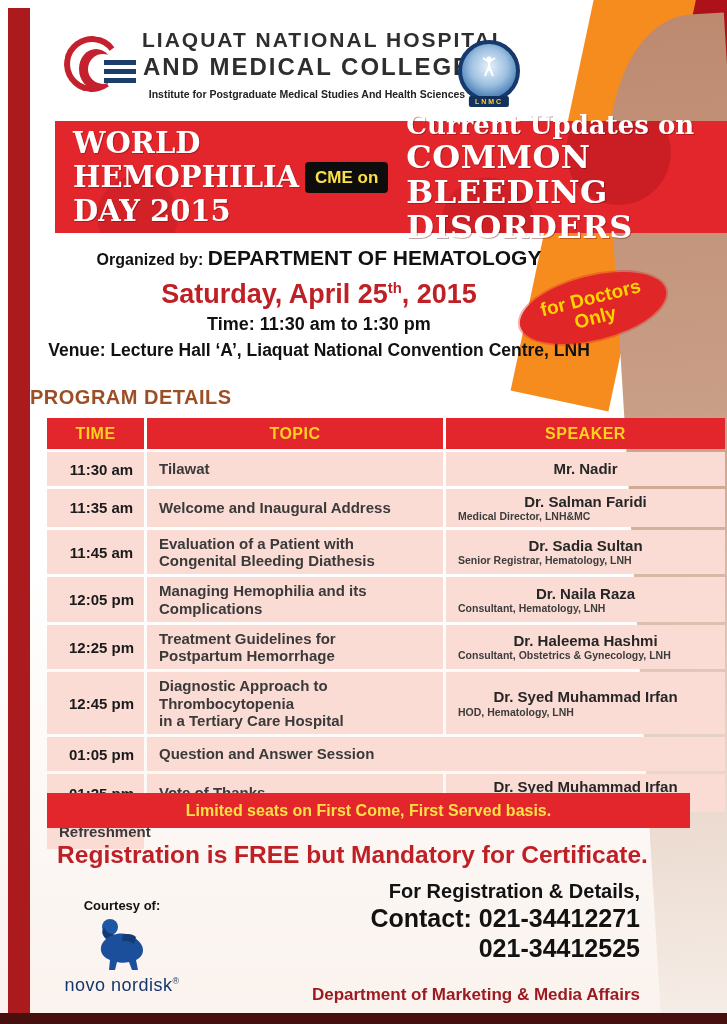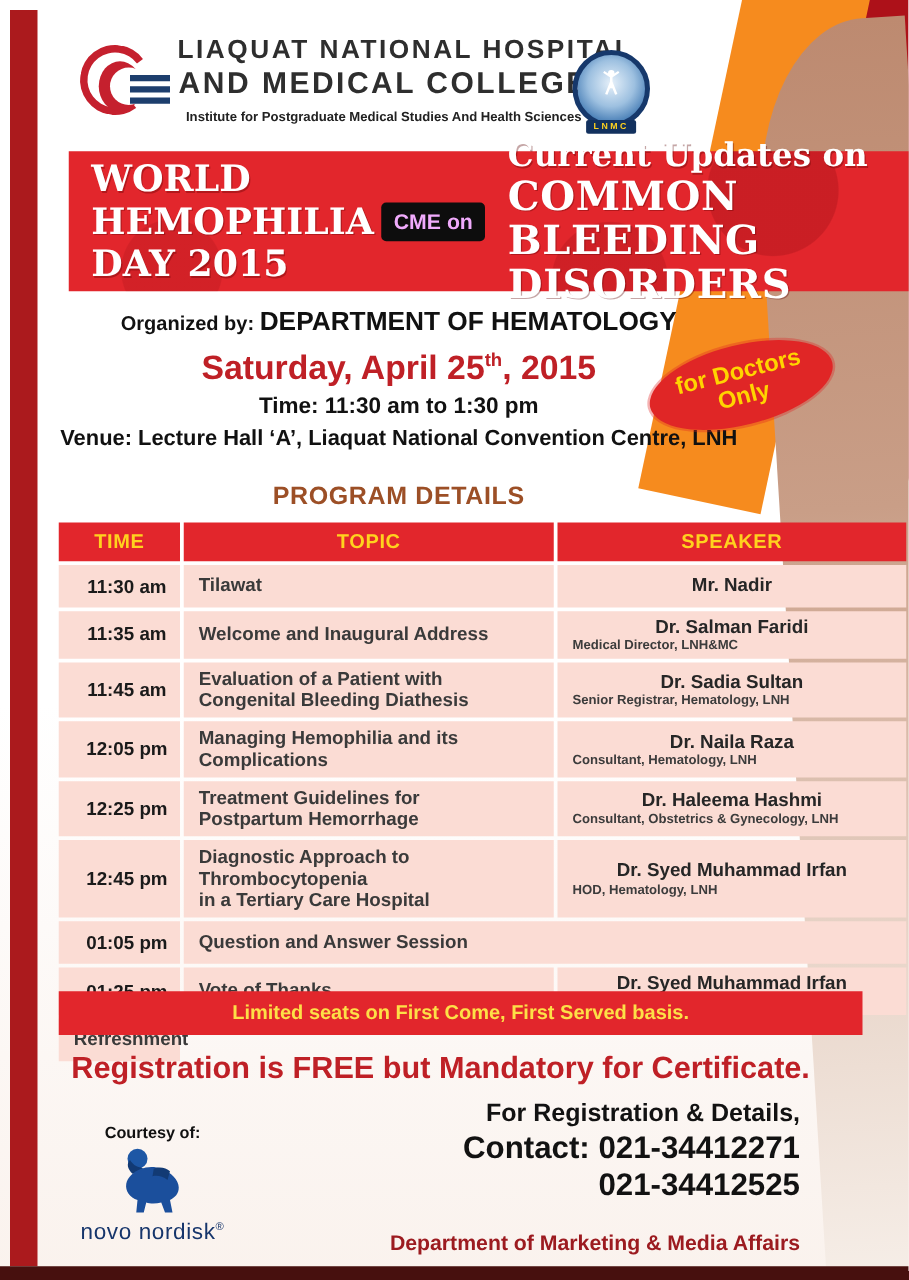--- a/index.html
+++ b/index.html
@@ -46,42 +46,42 @@
   
   .band{position:absolute;left:30px;top:121px;width:687px;height:112px;z-index:4;
     background:
       radial-gradient(circle at 82% 28%, rgba(140,10,16,.28) 0 52px, transparent 53px),
       radial-gradient(circle at 63% 92%, rgba(140,10,16,.22) 0 46px, transparent 47px),
       radial-gradient(circle at 12% 85%, rgba(140,10,16,.18) 0 40px, transparent 41px),
       var(--band_red);
     display:flex;align-items:center;color:#fff;margin-left:25px;}
   .band-left{width:228px;margin-left:18px;font-family:"DejaVu Serif",serif;font-weight:bold;
     font-size:29px;line-height:34px;text-shadow:1px 1px 0 rgba(90,0,0,.35);}
-  .cme{background:#0d0d0d;color:#f0abfc;font-weight:bold;font-size:17px;line-height:1;
+  .cme{background:#0d0d0d;color:#fde047;font-weight:bold;font-size:17px;line-height:1;
     padding:7px 10px;border-radius:4px;margin:0 4px;white-space:nowrap;}
   .band-right{flex:1;padding-left:14px;font-family:"DejaVu Serif",serif;font-weight:bold;
     text-shadow:1px 1px 0 rgba(90,0,0,.35);}
   .br1{font-size:26px;line-height:30px;}
   .br2{font-size:32px;line-height:35px;letter-spacing:.5px;}
 
   
   .event-block{position:absolute;left:30px;top:246px;width:578px;text-align:center;color:#111;}
   .organized{font-size:16px;font-weight:bold;}
   .organized .dept{font-size:21px;}
   .date-line{margin-top:9px;font-size:27px;font-weight:bold;color:var(--crimson);}
   .date-line sup{font-size:.55em;vertical-align:super;}
   .time-line{margin-top:4px;font-size:18px;font-weight:bold;}
   .venue-line{margin-top:5px;font-size:17.5px;font-weight:bold;white-space:nowrap;}
   .badge{position:absolute;left:518px;top:276px;width:150px;height:64px;background:#e02626;
     border-radius:50%;transform:rotate(-14deg);display:flex;flex-direction:column;
     align-items:center;justify-content:center;color:#ffd400;font-weight:bold;
     font-size:19px;line-height:1.05;z-index:4;box-shadow:0 0 0 2px rgba(224,38,38,.35);}
 
   
-  .prog-title{position:absolute;left:30px;top:386px;width:578px;text-align:center;
+  .prog-title{position:absolute;left:30px;top:386px;width:578px;
     font-size:20px;font-weight:bold;color:var(--brown);letter-spacing:.5px;}
   .ptable{position:absolute;left:47px;top:418px;width:678px;display:grid;row-gap:3px;}
   .phead,.prow{display:grid;grid-template-columns:97px 296px 1fr;column-gap:3px;}
   .prow.span2{grid-template-columns:97px 1fr;}
   .phead .cell{background:var(--band_red);color:var(--header_yellow);font-weight:bold;
     font-size:16px;display:flex;align-items:center;justify-content:center;height:31px;letter-spacing:.5px;}
   .prow .cell{background:var(--row_pink);min-height:34px;display:flex;flex-direction:column;justify-content:center;}
   .cell.time{align-items:center;font-weight:bold;font-size:15px;color:#1a1a1a;padding-left:12px;}
   .cell.topic{padding:5px 12px;font-weight:bold;font-size:15px;color:#3a3a3a;white-space:pre-line;line-height:1.15;}
   .cell.speaker{padding:4px 12px;}

